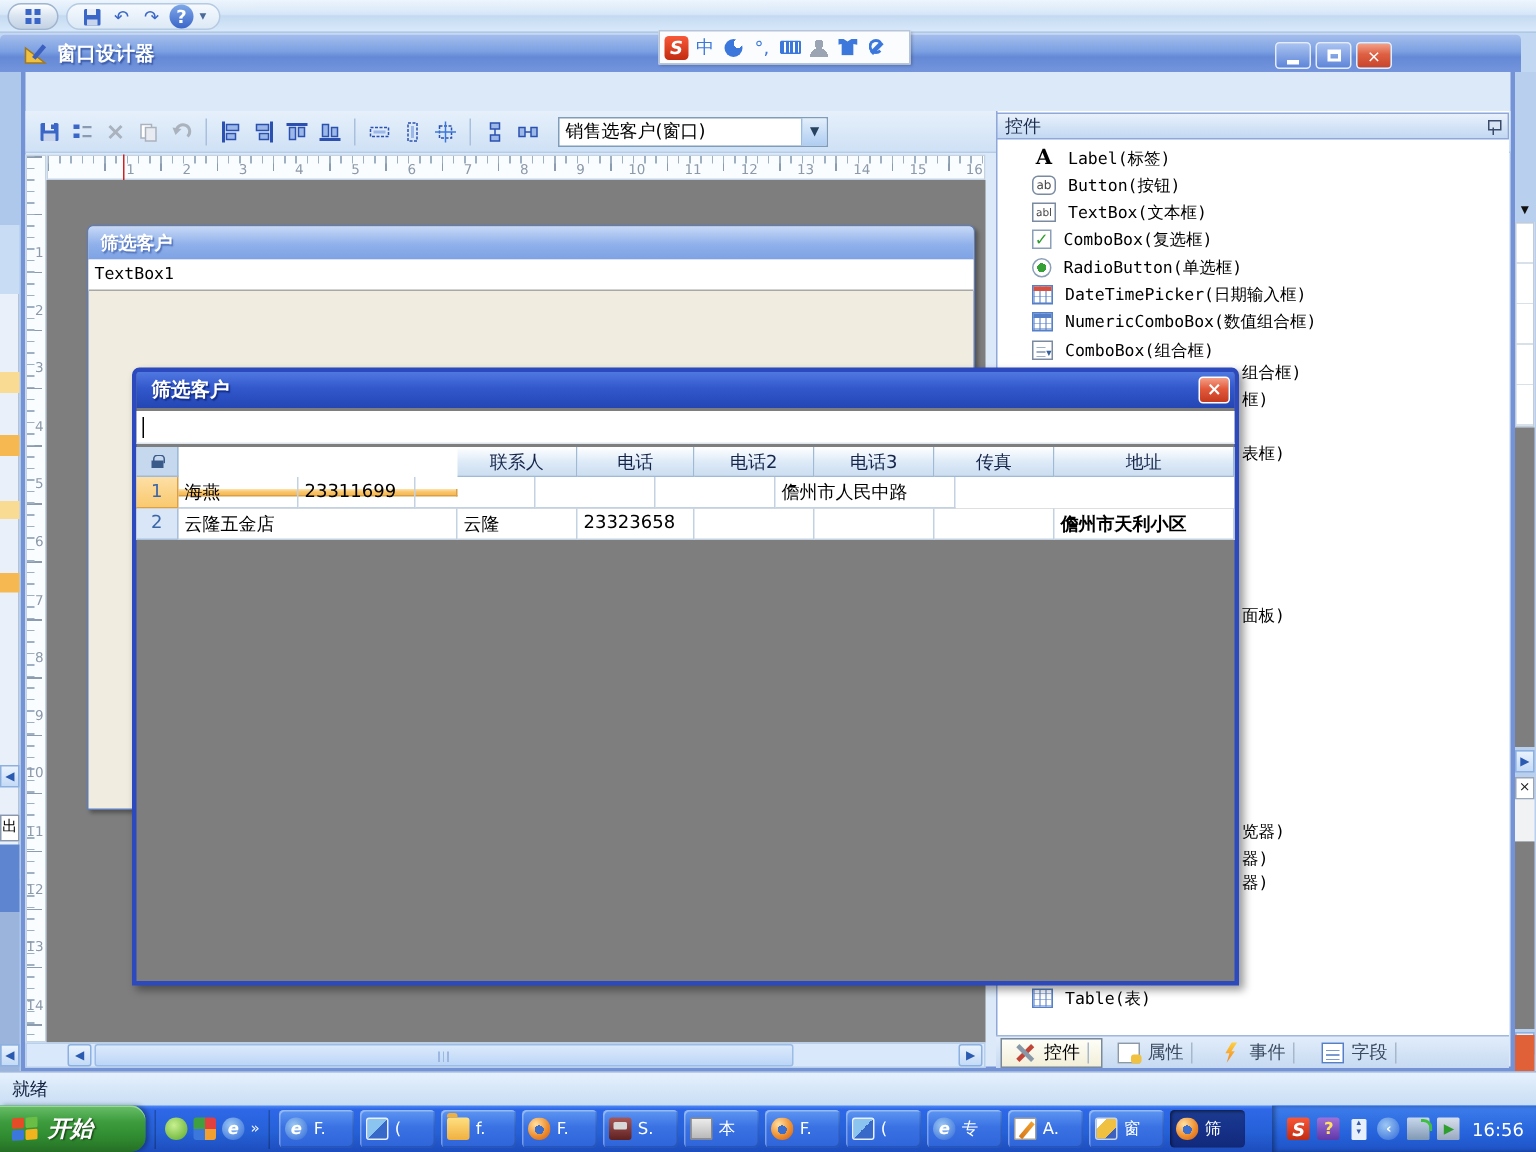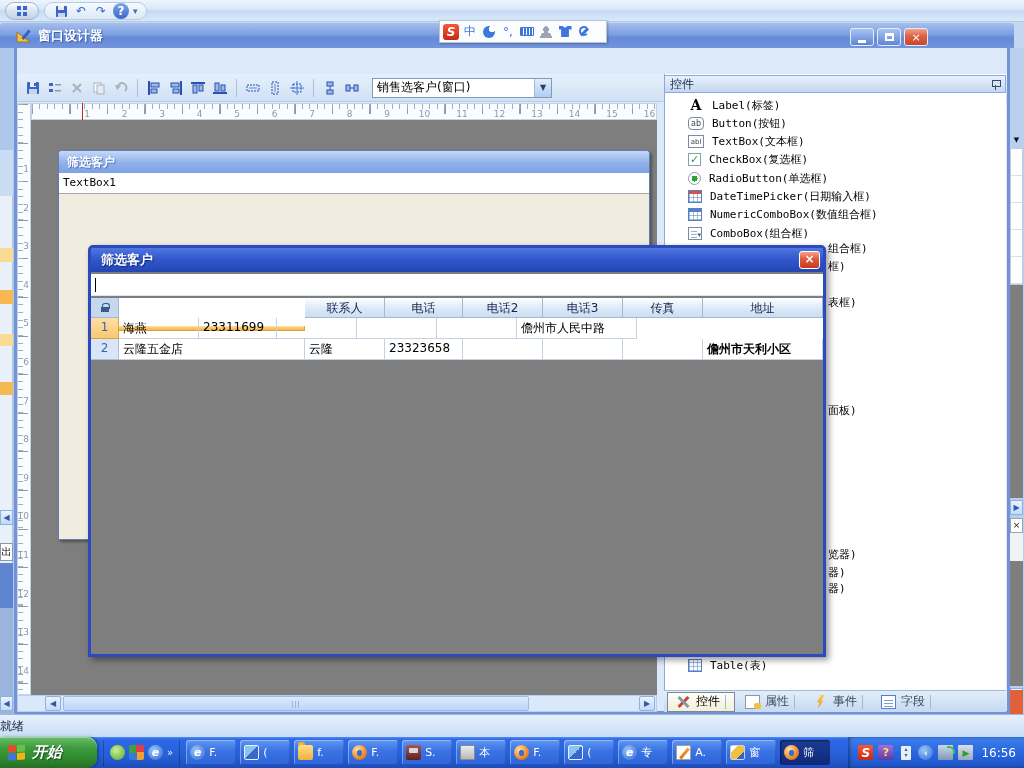--- a/index.html
+++ b/index.html
@@ -108,21 +108,21 @@
   .tools-icon:before{content:"";position:absolute;left:6px;top:0px;width:3px;height:14px;background:#C04438;transform:rotate(45deg);}
   .tools-icon:after{content:"";position:absolute;left:6px;top:0px;width:3px;height:14px;background:#8898A8;transform:rotate(-45deg);}
   .props-icon{border:1px solid #8A9AAA;background:#fff;}
   .props-icon:before{content:"";position:absolute;right:-2px;bottom:-1px;width:7px;height:6px;background:#F0C040;border-radius:2px;}
   .event-icon:before{content:"";position:absolute;left:3px;top:0;width:9px;height:14px;background:linear-gradient(#FFD040,#F08020);clip-path:polygon(60% 0,100% 0,55% 45%,80% 45%,20% 100%,40% 55%,10% 55%);}
   .fields-icon{border:1px solid #5580C8;background:#fff;}
   .fields-icon:before{content:"";position:absolute;left:2px;top:3px;right:2px;height:8px;
    background:repeating-linear-gradient(0deg,#7A9AD0 0 1px,transparent 1px 3px);}
 
   
-  .statusbar{left:0;top:714px;width:1024px;height:23px;background:linear-gradient(#E6F1FD,#C8DDF4);border-top:1px solid #9FB8DC;display:flex;align-items:center;padding-left:0;font-size:12px;color:#10203E;}
+  .statusbar{left:0;top:714px;width:1024px;height:23px;background:linear-gradient(#E6F1FD,#C8DDF4);border-top:1px solid #9FB8DC;display:flex;align-items:center;padding-left:8px;font-size:12px;color:#10203E;}
 
   
   .popup{left:88px;top:245px;width:738px;height:412px;background:#7E7E7E;border:3px solid #2C49BD;border-radius:5px 5px 0 0;box-shadow:3px 3px 6px rgba(0,0,0,.4);z-index:50;}
   .popup-title{height:24px;border-radius:2px 2px 0 0;background:linear-gradient(#5078E0,#3258CC 45%,#2446B4);display:flex;align-items:center;padding-left:10px;color:#fff;font-weight:bold;font-size:13px;text-shadow:1px 1px 1px #102A80;}
   .popup-close{position:absolute;right:3px;top:3px;width:21px;height:18px;border-radius:3px;border:1px solid #fff;background:linear-gradient(#F4A088,#E25A3C 45%,#C43A20);color:#fff;font-size:12px;font-weight:bold;display:flex;align-items:center;justify-content:center;}
   .popup-close:before{content:"×";margin-top:-2px;}
   .popup-input{position:absolute;left:0px;top:26px;width:732px;height:22px;background:#fff;border-bottom:1px solid #E0E6EE;}
   .caret{position:absolute;left:4px;top:4px;width:1px;height:14px;background:#000;}
   .pgrid{position:absolute;left:0px;top:50px;width:732px;}
   .grow{display:flex;background:#fff;height:21px;}
@@ -412,21 +412,21 @@
         <span class="clist-label">Button(按钮)</span>
       </div>
 
       <div class="clist-item" style="left: 688px; position: absolute; top: 132.6px;">
         <span class="ci textbox-icon"></span>
         <span class="clist-label">TextBox(文本框)</span>
       </div>
 
       <div class="clist-item" style="left: 688px; position: absolute; top: 150.9px;">
         <span class="ci checkbox-icon"></span>
-        <span class="clist-label">CheckBox(复选框)</span>
+        <span class="clist-label">ComboBox(复选框)</span>
       </div>
 
       <div class="clist-item" style="left: 688px; position: absolute; top: 169.2px;">
         <span class="ci radio-icon"></span>
         <span class="clist-label">RadioButton(单选框)</span>
       </div>
 
       <div class="clist-item" style="left: 688px; position: absolute; top: 187.5px;">
         <span class="ci datetime-icon"></span>
         <span class="clist-label">DateTimePicker(日期输入框)</span>

